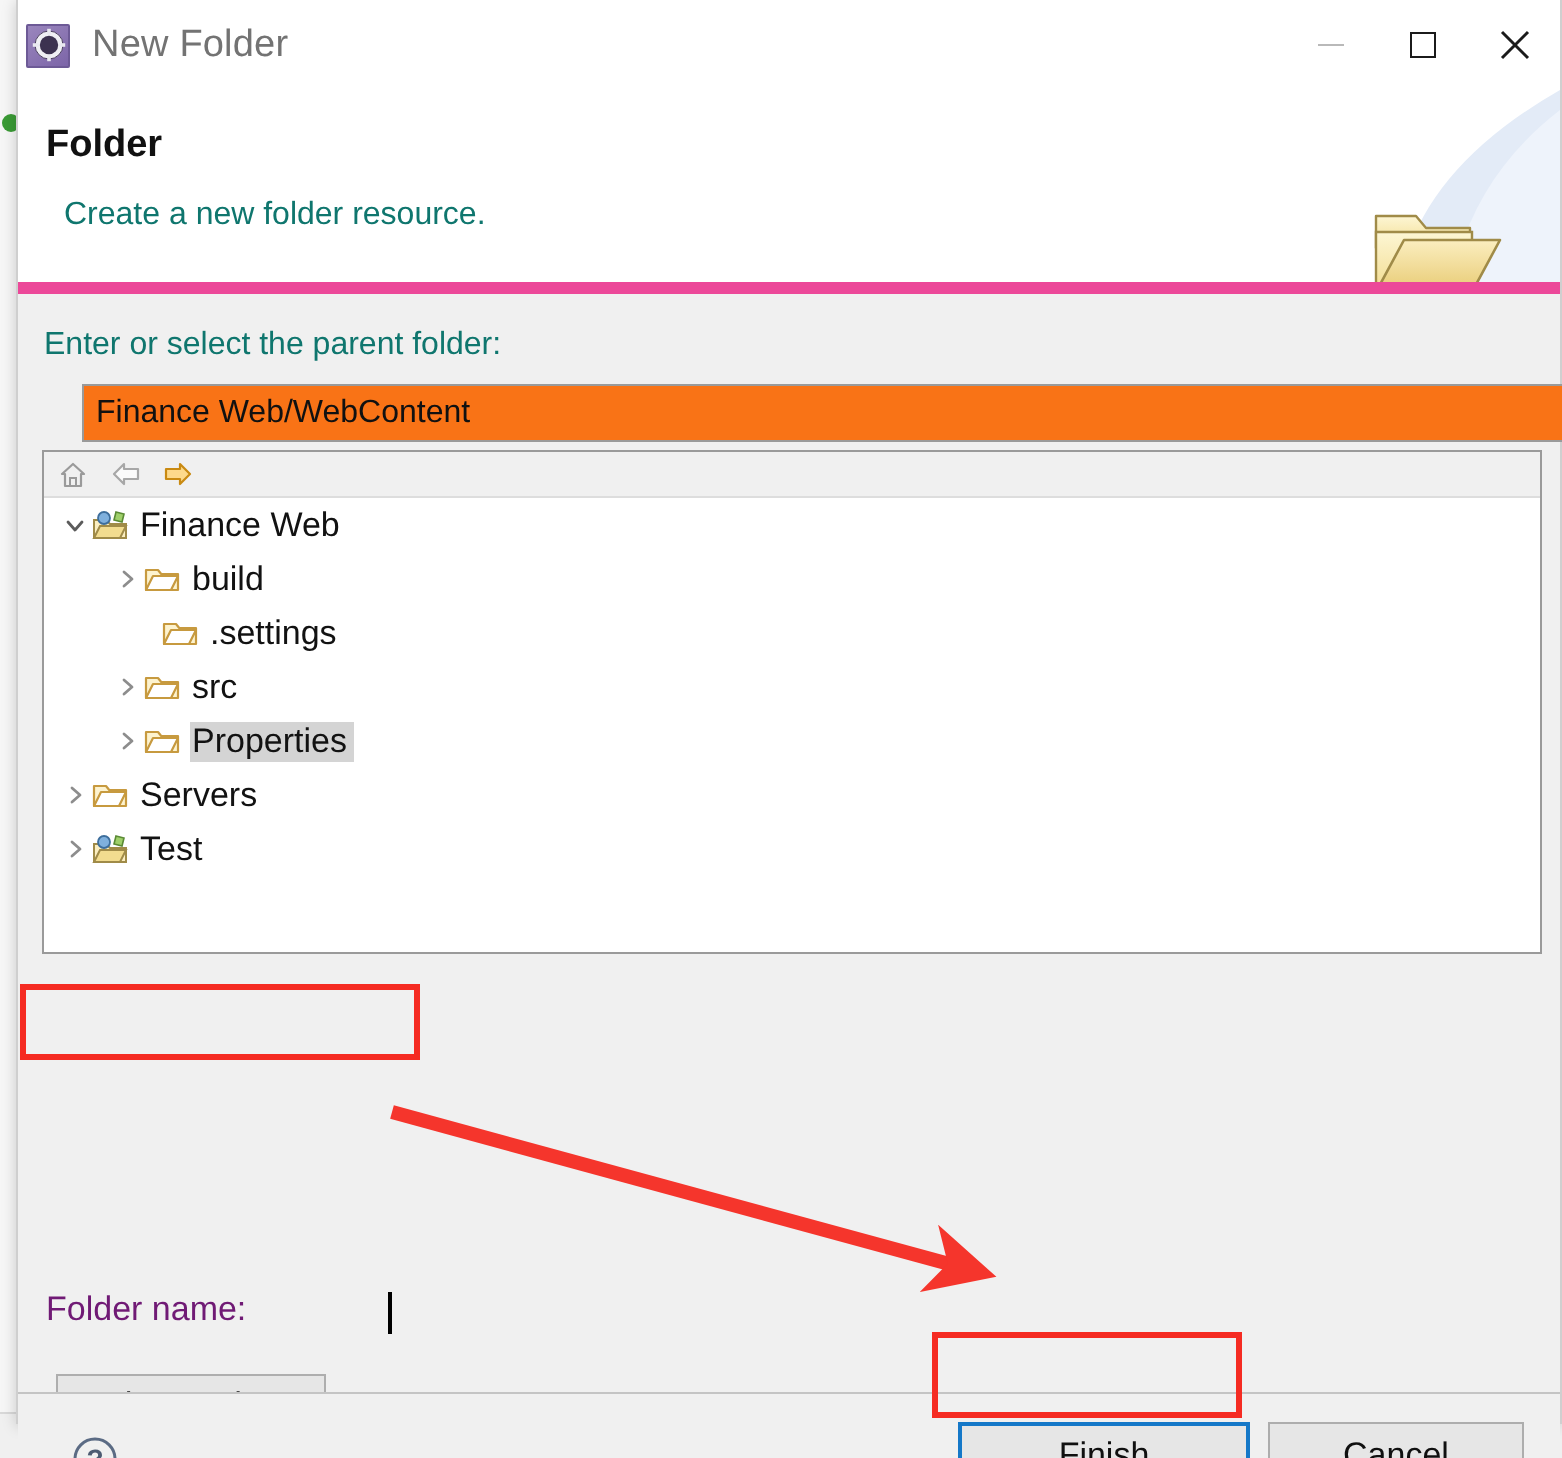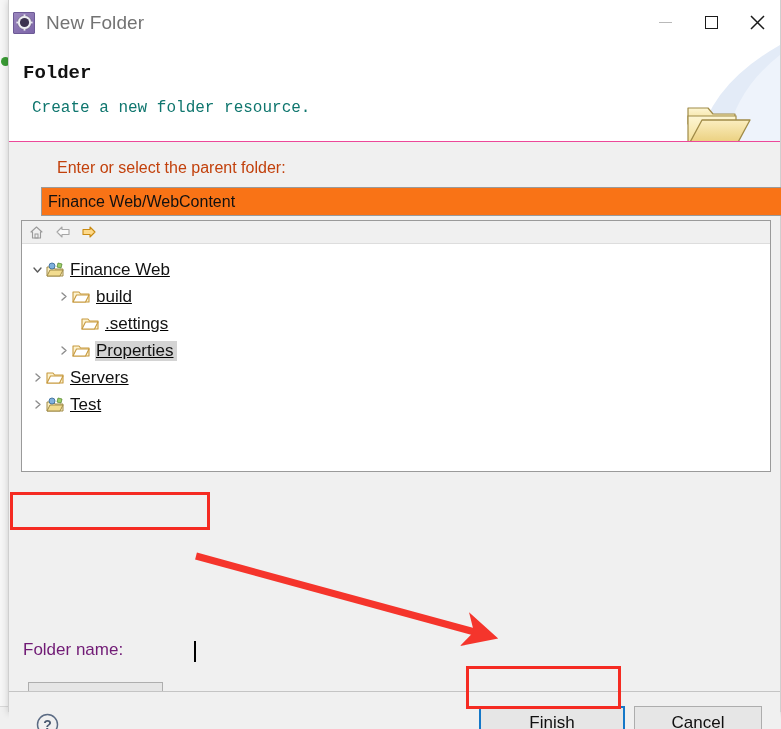--- a/index.html
+++ b/index.html
@@ -126,23 +126,22 @@
     width: 13px; height: 13px;
     border: 1.6px solid #1b1b1b;
     box-sizing: border-box;
   }
 
   
   #header {
     position: relative;
     height: 96px;
     background: #ffffff;
-    border-bottom: 1px solid #ec4899;
+    border-bottom: 6px solid #ec4899;
     overflow: hidden;
-    font-family: Liberation Mono, monospace;
   }
   #header-swoosh {
     position: absolute;
     right: 0; top: 0;
     width: 140px; height: 96px;
     pointer-events: none;
   }
   #header-title {
     position: absolute;
     left: 14px; top: 17px;
@@ -166,22 +165,21 @@
   #body-area {
     position: relative;
     height: 549px;
     background: #f0f0f0;
   }
 
   #parent-label {
     position: absolute;
     left: 13px; top: 17px;
     font-size: 16px;
-    color: #c2410c;
-    margin-left: 35px;
+    color: #0f766e;
   }
   #parent-input {
     position: absolute;
     left: 12px; top: 45px;
     width: 750px; height: 29px;
     box-sizing: border-box;
     background: #f97316;
     border: 1px solid #9a9a9a;
     font-family: "Liberation Sans", sans-serif;
     font-size: 16px;
@@ -207,22 +205,21 @@
     display: flex;
     align-items: center;
     gap: 9px;
     padding-left: 6px;
   }
   .tb-btn {
     width: 17px; height: 17px;
     display: flex; align-items: center; justify-content: center;
   }
   #tree-list {
-    padding-top: 12px;
-    text-decoration: underline;
+    padding-top: 0;
   }
   .tree-row {
     display: flex;
     align-items: center;
     height: 27px;
     font-size: 17px;
     color: #121212;
     white-space: nowrap;
   }
   .tree-row .twisty {
@@ -531,20 +528,34 @@
         <div class="tree-row" style="padding-left:58px">
           <span class="t-icon">
             <svg width="18" height="15" viewBox="0 0 18 15">
               <path d="M1 3 h6 l1.6 2 H17 v8 H1 Z" fill="#fdf3cf" stroke="#c79a3f" stroke-width="1.1" stroke-linejoin="round"></path>
               <path d="M1 13 L4.5 6 H17 L13.5 13 Z" fill="#ffffff" stroke="#c79a3f" stroke-width="1.1" stroke-linejoin="round"></path>
             </svg>
           </span>
           <span class="t-label">.settings</span>
         </div>
 
+        <div class="tree-row" style="padding-left:34px">
+          <span class="twisty">
+            <svg width="11" height="11" viewBox="0 0 11 11">
+                <path d="M4 2 L8 5.5 L4 9" fill="none" stroke="#8d8d8d" stroke-width="1.4" stroke-linecap="round" stroke-linejoin="round"></path>
+              </svg>
+          </span>
+          <span class="t-icon">
+            <svg width="18" height="15" viewBox="0 0 18 15">
+              <path d="M1 3 h6 l1.6 2 H17 v8 H1 Z" fill="#fdf3cf" stroke="#c79a3f" stroke-width="1.1" stroke-linejoin="round"></path>
+              <path d="M1 13 L4.5 6 H17 L13.5 13 Z" fill="#ffffff" stroke="#c79a3f" stroke-width="1.1" stroke-linejoin="round"></path>
+            </svg>
+          </span>
+          <span class="t-label">src</span>
+        </div>
 
         <div class="tree-row selected" style="padding-left:34px">
           <span class="twisty">
             <svg width="11" height="11" viewBox="0 0 11 11">
                 <path d="M4 2 L8 5.5 L4 9" fill="none" stroke="#8d8d8d" stroke-width="1.4" stroke-linecap="round" stroke-linejoin="round"></path>
               </svg>
           </span>
           <span class="t-icon">
             <svg width="18" height="15" viewBox="0 0 18 15">
               <path d="M1 3 h6 l1.6 2 H17 v8 H1 Z" fill="#fdf3cf" stroke="#c79a3f" stroke-width="1.1" stroke-linejoin="round"></path>

